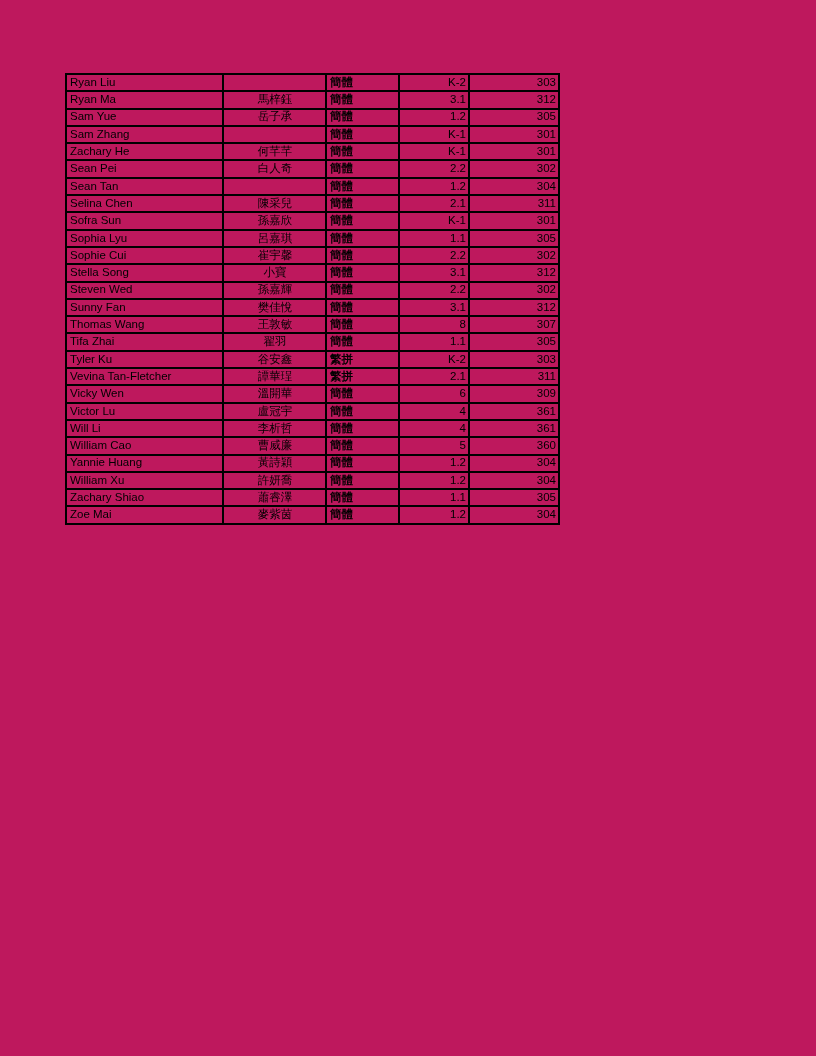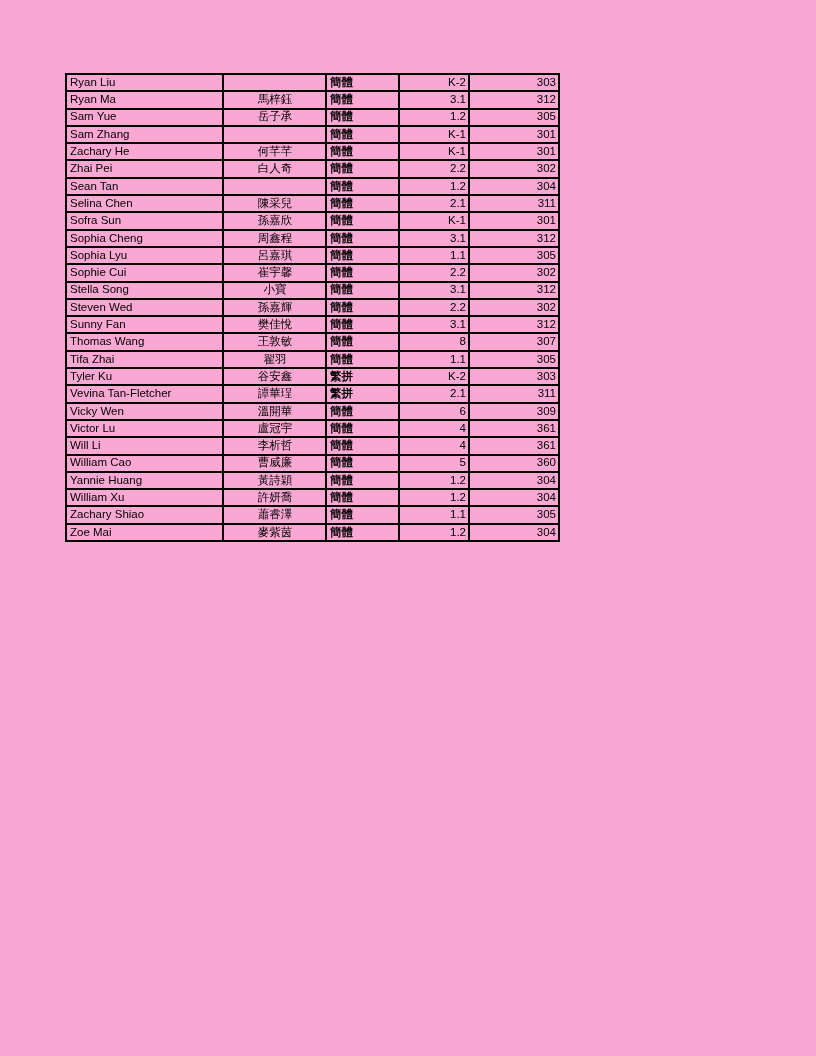--- a/index.html
+++ b/index.html
@@ -7,21 +7,21 @@
     width: 816px;
     height: 1056px;
     background: #ffffff;
     font-family: "Liberation Sans", "DejaVu Sans", sans-serif;
     color: #000000;
   }
   .page {
     position: relative;
     width: 816px;
     height: 1056px;
-    background: #f9a8d4;
+    background: #be185d;
     overflow: hidden;
   }
   table.roster {
     position: absolute;
     left: 65px;
     top: 73px;
     border-collapse: collapse;
     table-layout: fixed;
     width: 493px;
   }
@@ -90,21 +90,21 @@
           <td class="align-center cell-room">301</td>
         </tr>
         <tr>
           <td class="align-left cell-english_name">Zachary He</td>
           <td class="align-left cell-chinese_name">何芊芊</td>
           <td class="align-left cell-script_type">簡體</td>
           <td class="align-center cell-grade">K-1</td>
           <td class="align-center cell-room">301</td>
         </tr>
         <tr>
-          <td class="align-left cell-english_name">Zhai Pei</td>
+          <td class="align-left cell-english_name">Sean Pei</td>
           <td class="align-left cell-chinese_name">白人奇</td>
           <td class="align-left cell-script_type">簡體</td>
           <td class="align-center cell-grade">2.2</td>
           <td class="align-center cell-room">302</td>
         </tr>
         <tr>
           <td class="align-left cell-english_name">Sean Tan</td>
           <td class="align-left cell-chinese_name"></td>
           <td class="align-left cell-script_type">簡體</td>
           <td class="align-center cell-grade">1.2</td>
@@ -116,27 +116,20 @@
           <td class="align-left cell-script_type">簡體</td>
           <td class="align-center cell-grade">2.1</td>
           <td class="align-center cell-room">311</td>
         </tr>
         <tr>
           <td class="align-left cell-english_name">Sofra Sun</td>
           <td class="align-left cell-chinese_name">孫嘉欣</td>
           <td class="align-left cell-script_type">簡體</td>
           <td class="align-center cell-grade">K-1</td>
           <td class="align-center cell-room">301</td>
-        </tr>
-        <tr>
-          <td class="align-left cell-english_name">Sophia Cheng</td>
-          <td class="align-left cell-chinese_name">周鑫程</td>
-          <td class="align-left cell-script_type">簡體</td>
-          <td class="align-center cell-grade">3.1</td>
-          <td class="align-center cell-room">312</td>
         </tr>
         <tr>
           <td class="align-left cell-english_name">Sophia Lyu</td>
           <td class="align-left cell-chinese_name">呂嘉琪</td>
           <td class="align-left cell-script_type">簡體</td>
           <td class="align-center cell-grade">1.1</td>
           <td class="align-center cell-room">305</td>
         </tr>
         <tr>
           <td class="align-left cell-english_name">Sophie Cui</td>

